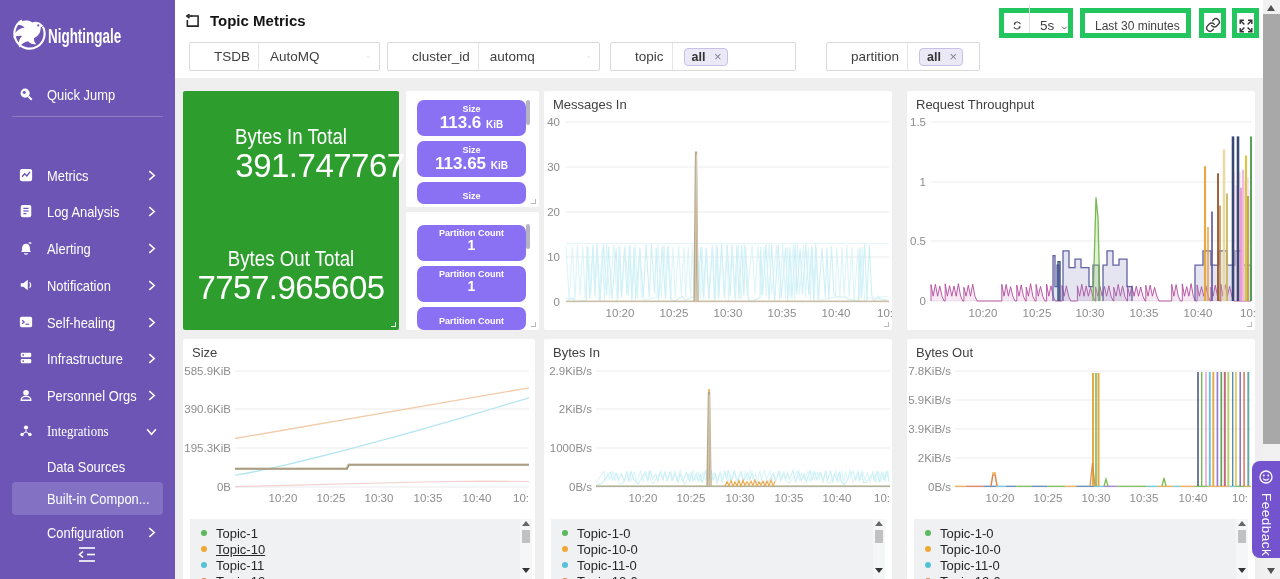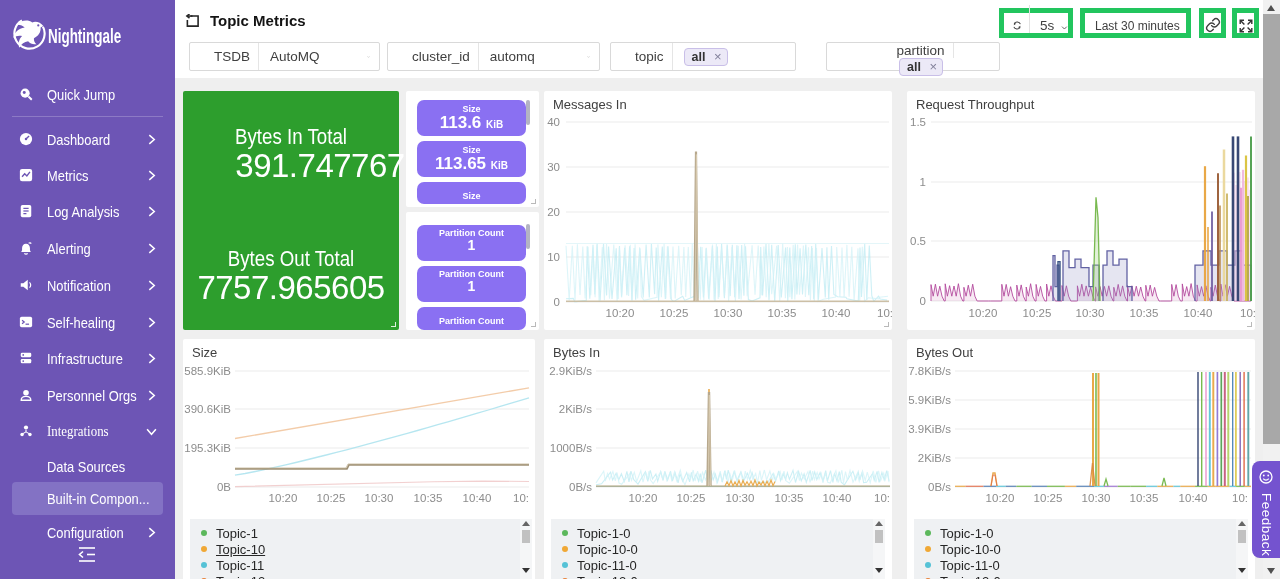--- a/index.html
+++ b/index.html
@@ -404,21 +404,21 @@
       <svg class="fchev" width="12" height="8" viewBox="0 0 12 8">
           <path d="M2 1.5 L6 5.5 L10 1.5" fill="none" stroke="#909090" stroke-width="1.5"></path>
         </svg>
     </div>
     <div class="fbox" style="left:435px; width:186px;">
       <div class="flabel">topic</div>
       <div class="fval">
           <span class="tag">all <span class="x">×</span></span>
         </div>
     </div>
-    <div class="fbox" style="left:651px; width:174px;flex-direction:column;">
+    <div class="fbox" style="left:651px; width:154px;">
       <div class="flabel">partition</div>
       <div class="fval">
           <span class="tag">all <span class="x">×</span></span>
         </div>
     </div>
   </div>
 
   <div id="sidebar">
     <svg class="logo" width="37" height="37" viewBox="0 0 40 40" style="position:absolute; left:11px; top:15px;">
       <path d="M 20 2.5 A 17.5 17.5 0 1 0 37.5 20 A 1 1 0 0 1 35.2 20 A 15.2 15.2 0 1 1 20 4.8 Z" fill="#fff" transform="rotate(-30 20 20)"></path>
@@ -430,31 +430,20 @@
 
     <div class="mi" style="top:86px;">
       <svg class="ic" viewBox="0 0 16 16">
           <circle cx="7" cy="7" r="5.2" fill="#fff"></circle>
           <circle cx="6" cy="6.4" r="1.7" fill="#6d55b5"></circle>
           <line x1="10.8" y1="10.8" x2="14.6" y2="14.6" stroke="#fff" stroke-width="2.2"></line>
         </svg>
       <div class="tx">Quick Jump</div>
     </div>
 
-    <div class="mi" style="top:131px;">
-      <svg class="ic" viewBox="0 0 16 16">
-          <circle cx="8" cy="8" r="7" fill="#fff"></circle>
-          <path d="M8 8 L11.5 4.5" stroke="#6d55b5" stroke-width="1.6"></path>
-          <circle cx="8" cy="8" r="1.4" fill="#6d55b5"></circle>
-        </svg>
-      <div class="tx">Dashboard</div>
-      <svg class="ch" viewBox="0 0 10 10">
-          <path d="M3 1 L7.5 5 L3 9" fill="none" stroke="#fff" stroke-width="1.4"></path>
-        </svg>
-    </div>
     <div class="mi" style="top:167px;">
       <svg class="ic" viewBox="0 0 16 16">
           <rect x="1" y="1" width="14" height="14" rx="2.5" fill="#fff"></rect>
           <path d="M3.5 10 L6.5 6.5 L9 9 L12.5 4.5" fill="none" stroke="#6d55b5" stroke-width="1.6"></path>
         </svg>
       <div class="tx">Metrics</div>
       <svg class="ch" viewBox="0 0 10 10">
           <path d="M3 1 L7.5 5 L3 9" fill="none" stroke="#fff" stroke-width="1.4"></path>
         </svg>
     </div>

